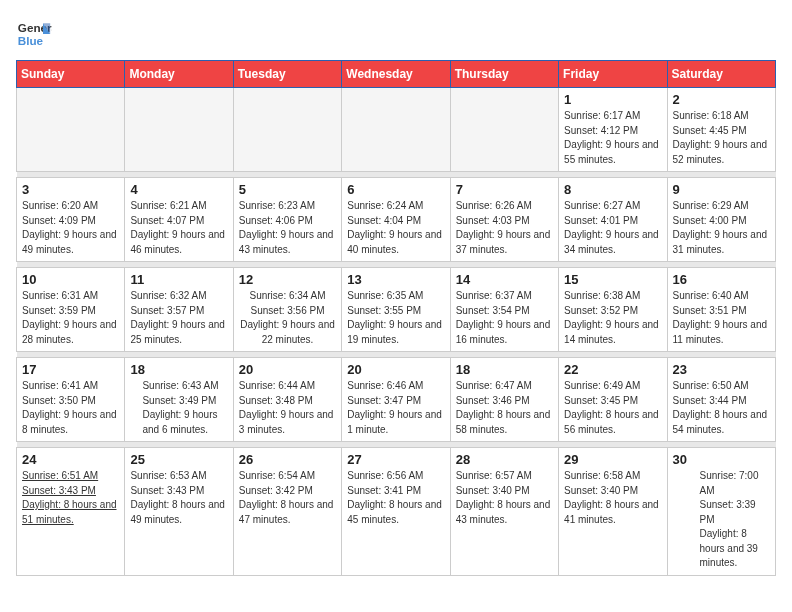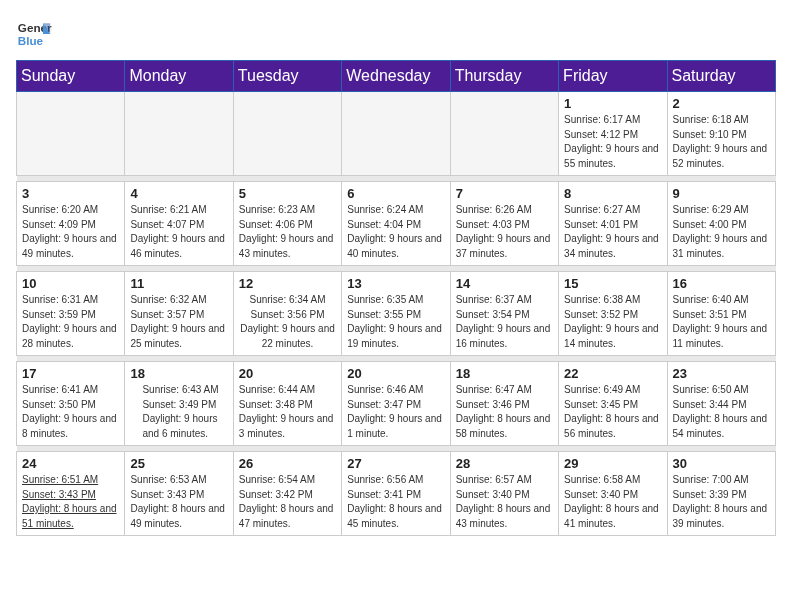--- a/index.html
+++ b/index.html
@@ -37,26 +37,26 @@
       font-size: 15px;
       color: #444;
       margin-top: 2px;
     }
     .calendar {
       width: 100%;
       border-collapse: collapse;
       font-size: 11px;
     }
     .calendar th {
-      background: #4c1d95;
+      background: #ef4444;
       color: #fff;
       padding: 6px 4px;
       text-align: left;
-      font-size: 16px;
-      font-weight: normal;
+      font-size: 12px;
+      font-weight: bold;
       border: 1px solid #2a60b0;
     }
     .calendar td {
       border: 1px solid #ccc;
       padding: 4px 5px;
       vertical-align: top;
       width: calc(100%/7);
       min-height: 80px;
       background: #fff;
     }
@@ -121,21 +121,21 @@
         <td class="empty"></td>
         <td>
           <span class="day-number">1</span>
           <div class="day-info" style="white-space: pre-line;">Sunrise: 6:17 AM
 Sunset: 4:12 PM
 Daylight: 9 hours and 55 minutes.</div>
         </td>
         <td>
           <span class="day-number">2</span>
           <div class="day-info" style="white-space: pre-line;">Sunrise: 6:18 AM
-Sunset: 9:10 PM
+Sunset: 4:45 PM
 Daylight: 9 hours and 52 minutes.</div>
         </td>
       </tr>
       <tr class="row-spacer">
         <td></td>
         <td></td>
         <td></td>
         <td></td>
         <td></td>
         <td></td>
@@ -332,19 +332,19 @@
 Daylight: 8 hours and 43 minutes.</div>
         </td>
         <td>
           <span class="day-number">29</span>
           <div class="day-info" style="white-space: pre-line;">Sunrise: 6:58 AM
 Sunset: 3:40 PM
 Daylight: 8 hours and 41 minutes.</div>
         </td>
         <td>
           <span class="day-number">30</span>
-          <div class="day-info" style="white-space: pre-line;">Sunrise: 7:00 AM
+          <div class="day-info" style="white-space: pre-line; margin-left: 27px;">Sunrise: 7:00 AM
 Sunset: 3:39 PM
 Daylight: 8 hours and 39 minutes.</div>
         </td>
       </tr>
     </tbody>
 </table>
 
 </body></html>

